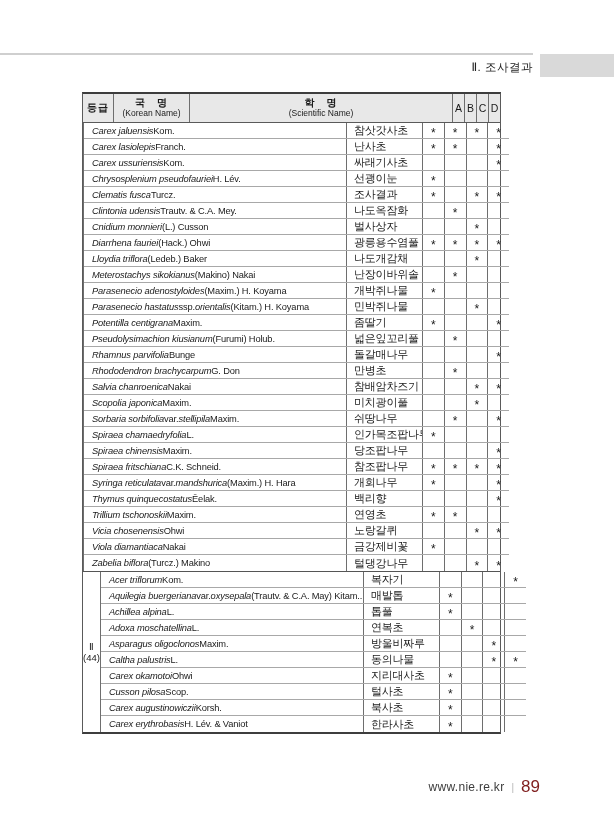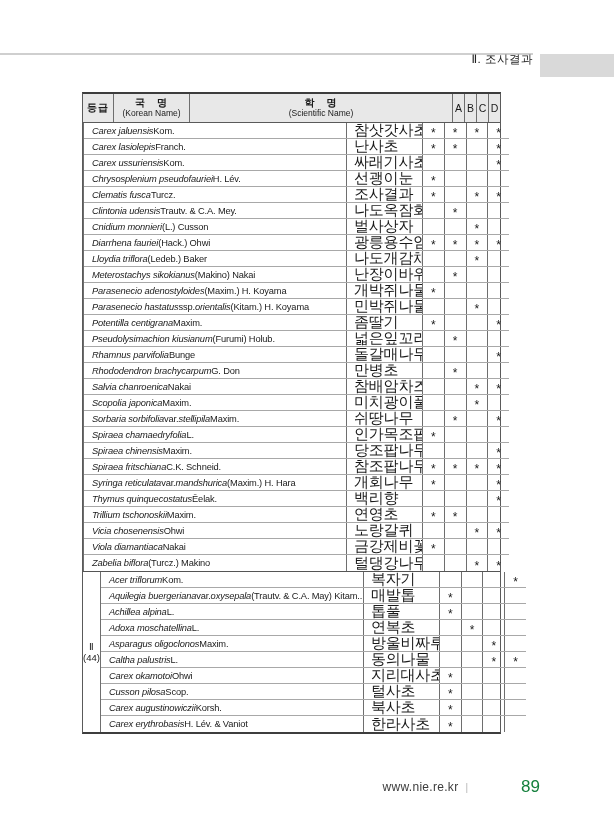--- a/index.html
+++ b/index.html
@@ -3,21 +3,21 @@
 <meta charset="utf-8">
 <style>
   * { box-sizing: border-box; margin: 0; padding: 0; }
   html,body { background:#fff; }
   body { font-family: "Liberation Sans", sans-serif; color:#1a1a1a; }
   .page { position:relative; width:614px; height:840px; background:#ffffff; overflow:hidden; }
 
   
   .top-rule { position:absolute; left:0; top:53px; width:533px; height:2px; background:#cfcfcf; }
   .chapter-tab { position:absolute; left:540px; top:54px; width:74px; height:23px; background:#d9d9d9; }
-  .chapter-title { position:absolute; top:52px; right:81px; font-size:11.5px; letter-spacing:0.5px; color:#222;margin-left:15px; }
+  .chapter-title { position:absolute; top:60px; right:81px; font-size:11.5px; letter-spacing:0.5px; color:#222;margin-left:15px; }
 
   
   .sp-table { position:absolute; left:82px; top:92px; width:419px;
               border-left:1px solid #5a5a5a; border-right:1px solid #5a5a5a;
               border-top:2px solid #3d3d3d; border-bottom:2px solid #3d3d3d;
               font-size:9.5px; }
   .hdr-row { display:flex; height:29px; background:#e8e8e8; border-bottom:1px solid #5a5a5a; }
   .hcell { display:flex; flex-direction:column; align-items:center; justify-content:center;
            border-right:1px solid #6e6e6e; line-height:1.15; }
   .hcell:last-child { border-right:none; }
@@ -35,29 +35,29 @@
   .grade-cell { width:31px; border-right:1px solid #6e6e6e; display:flex; flex-direction:column;
                 align-items:center; justify-content:center; font-size:9.5px; line-height:11px; }
   .rows { flex:1; display:flex; flex-direction:column; }
   .row { display:flex; height:16px; border-bottom:1px solid #a8a8a8; }
   .row:last-child { border-bottom:none; }
   .cell { border-right:1px solid #6e6e6e; overflow:hidden; white-space:nowrap;
           display:flex; align-items:center; }
   .cell:last-child { border-right:none; }
   .cell.sci { width:263px; padding-left:8px; font-size:9.3px; letter-spacing:-0.15px; }
   .cell.sci .it { font-style:italic; }
-  .cell.kor { width:76px; padding-left:7px; font-size:15px; letter-spacing:-0.2px; }
+  .cell.kor { width:76px; padding-left:7px; font-size:11px; letter-spacing:-0.2px; }
   .cell.site { width:21.5px; flex:1; justify-content:center; font-size:12px; }
   .cell.site .mark { position:relative; top:2.5px; }
 
   
   .footer { position:absolute; top:777px; right:74px; display:flex; align-items:center; }
   .footer .url { font-size:12px; color:#3c3c3c; letter-spacing:0.3px; }
   .footer .sep { font-size:10px; color:#b5b5b5; margin:0 7px; }
-  .footer .pagenum { font-size:17px; color:#15803d;margin-left:46px; }
+  .footer .pagenum { font-size:17px; color:#7f1d1d; }
 </style>
 </head>
 <body>
 
 <div class="page">
 
   <div class="top-rule"></div>
   <div class="chapter-tab"></div>
   <div class="chapter-title">Ⅱ. 조사결과</div>
 

